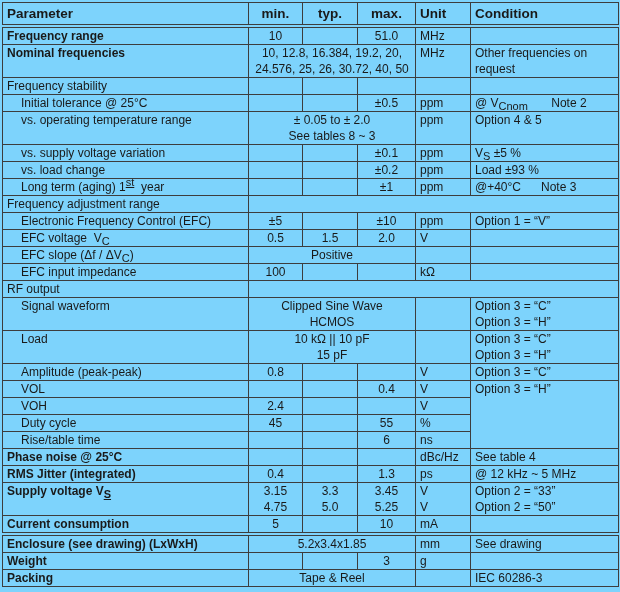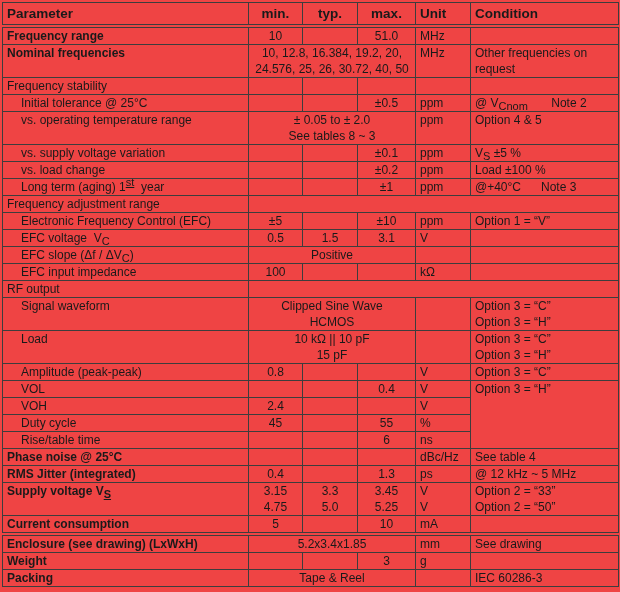--- a/index.html
+++ b/index.html
@@ -1,17 +1,17 @@
 <!DOCTYPE html>
 <html><head>
 <meta charset="utf-8">
 <style>
   html,body{margin:0;padding:0;background:#f2f2f2;}
   body{width:620px;height:592px;font-family:"Liberation Sans",sans-serif;color:#1a1a1a;}
-  .page{width:620px;height:592px;background:#ef4444;box-sizing:border-box;padding:2px;}
+  .page{width:620px;height:592px;background:#7dd3fc;box-sizing:border-box;padding:2px;}
   table{border-collapse:collapse;table-layout:fixed;width:616px;}
   col.w0{width:246px}col.w1{width:54px}col.w2{width:55px}col.w3{width:58px}col.w4{width:55px}col.w5{width:148px}
   th,td{border:1px solid #3d3d3d;vertical-align:top;padding:0 4px;font-size:12px;line-height:16px;white-space:pre-wrap;overflow:hidden;}
   th{font-size:13.5px;line-height:21px;font-weight:bold;}
   td .ln{min-height:16px;}
   .ac{text-align:center;padding:0 1px;}
   .al{text-align:left;}
   tr.bold td:first-child{font-weight:bold;}
   tr.section td:first-child{font-weight:normal;}
   tr.sub td:first-child{padding-left:18px;}
@@ -85,21 +85,21 @@
           <td class="ac"><div class="ln">±0.1</div></td>
           <td class="al"><div class="ln">ppm</div></td>
           <td class="al"><div class="ln">V<sub>S</sub> ±5 %</div></td>
         </tr>
         <tr class="sub">
           <td class="al"><div class="ln">vs. load change</div></td>
           <td class="ac"><div class="ln"></div></td>
           <td class="ac"><div class="ln"></div></td>
           <td class="ac"><div class="ln">±0.2</div></td>
           <td class="al"><div class="ln">ppm</div></td>
-          <td class="al"><div class="ln">Load ±100 %</div></td>
+          <td class="al"><div class="ln">Load ±93 %</div></td>
         </tr>
         <tr class="sub">
           <td class="al"><div class="ln">Long term (aging) 1<sup>st</sup>  year</div></td>
           <td class="ac"><div class="ln"></div></td>
           <td class="ac"><div class="ln"></div></td>
           <td class="ac"><div class="ln">±1</div></td>
           <td class="al"><div class="ln">ppm</div></td>
           <td class="al"><div class="ln">@+40°C      Note 3</div></td>
         </tr>
         <tr class="section">
@@ -111,21 +111,21 @@
           <td class="ac"><div class="ln">±5</div></td>
           <td class="ac"><div class="ln"></div></td>
           <td class="ac"><div class="ln">±10</div></td>
           <td class="al"><div class="ln">ppm</div></td>
           <td class="al"><div class="ln">Option 1 = “V”</div></td>
         </tr>
         <tr class="sub">
           <td class="al"><div class="ln">EFC voltage  V<sub>C</sub></div></td>
           <td class="ac"><div class="ln">0.5</div></td>
           <td class="ac"><div class="ln">1.5</div></td>
-          <td class="ac"><div class="ln">3.1</div></td>
+          <td class="ac"><div class="ln">2.0</div></td>
           <td class="al"><div class="ln">V</div></td>
           <td class="al"><div class="ln"></div></td>
         </tr>
         <tr class="sub">
           <td class="al"><div class="ln">EFC slope (Δf / ΔV<sub>C</sub>)</div></td>
           <td colspan="3" class="ac"><div class="ln">Positive</div></td>
           <td class="al"><div class="ln"></div></td>
           <td class="al"><div class="ln"></div></td>
         </tr>
         <tr class="sub">

